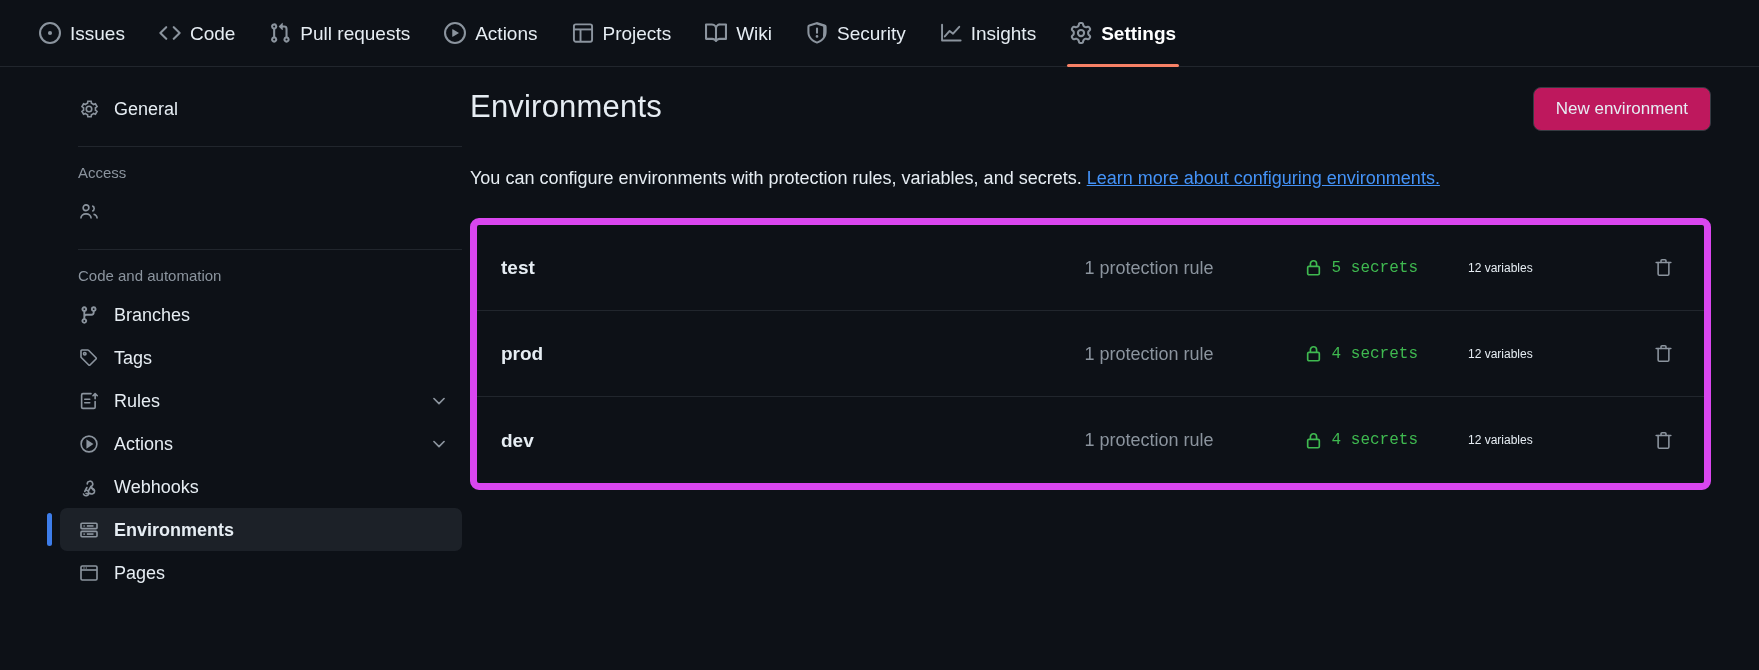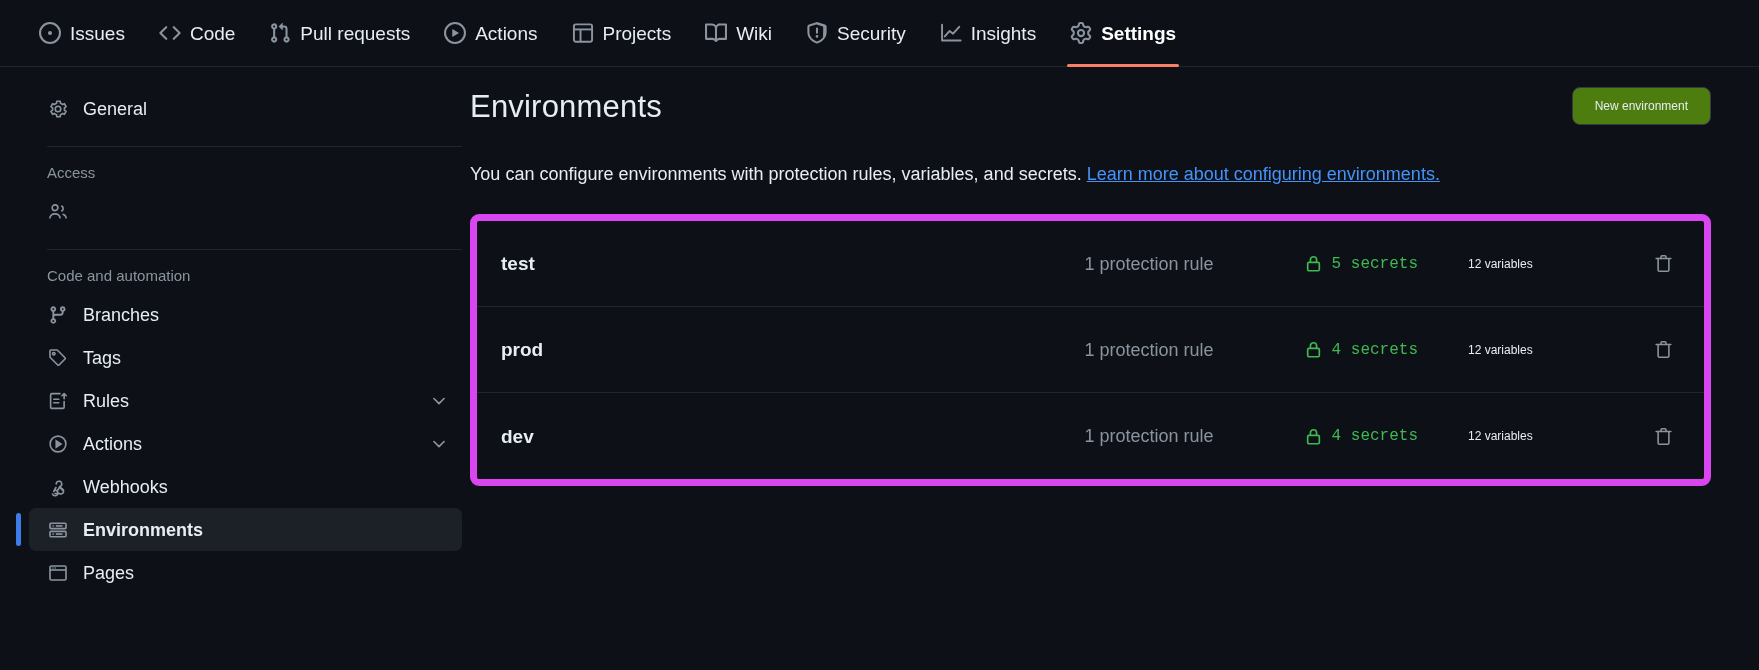--- a/index.html
+++ b/index.html
@@ -53,21 +53,21 @@
   
   .page {
     display: flex;
     padding-top: 20px;
   }
 
   
   .sidebar {
     width: 470px;
     flex: 0 0 470px;
-    padding-left: 29px;
+    padding-left: 60px;
     padding-right: 8px;
   }
   .side-link {
     display: flex;
     align-items: center;
     gap: 14px;
     height: 43px;
     padding: 0 14px 0 18px;
     border-radius: 7px;
     color: #e6edf3;
@@ -119,24 +119,24 @@
     padding-bottom: 8px;
   }
   .page-title {
     font-size: 31px;
     font-weight: normal;
     color: #e6edf3;
     line-height: 1.3;
     letter-spacing: .2px;
   }
   .new-env-btn {
-    background: #4d7c0f;
+    background: #be185d;
     border: 1px solid #363b42;
     color: #e6edf3;
-    font-size: 12px;
+    font-size: 17px;
     font-family: "Liberation Sans", sans-serif;
     padding: 11px 22px;
     border-radius: 8px;
     cursor: pointer;
     white-space: nowrap;
   }
   .desc {
     font-size: 18px;
     color: #e6edf3;
     margin-top: 27px;

